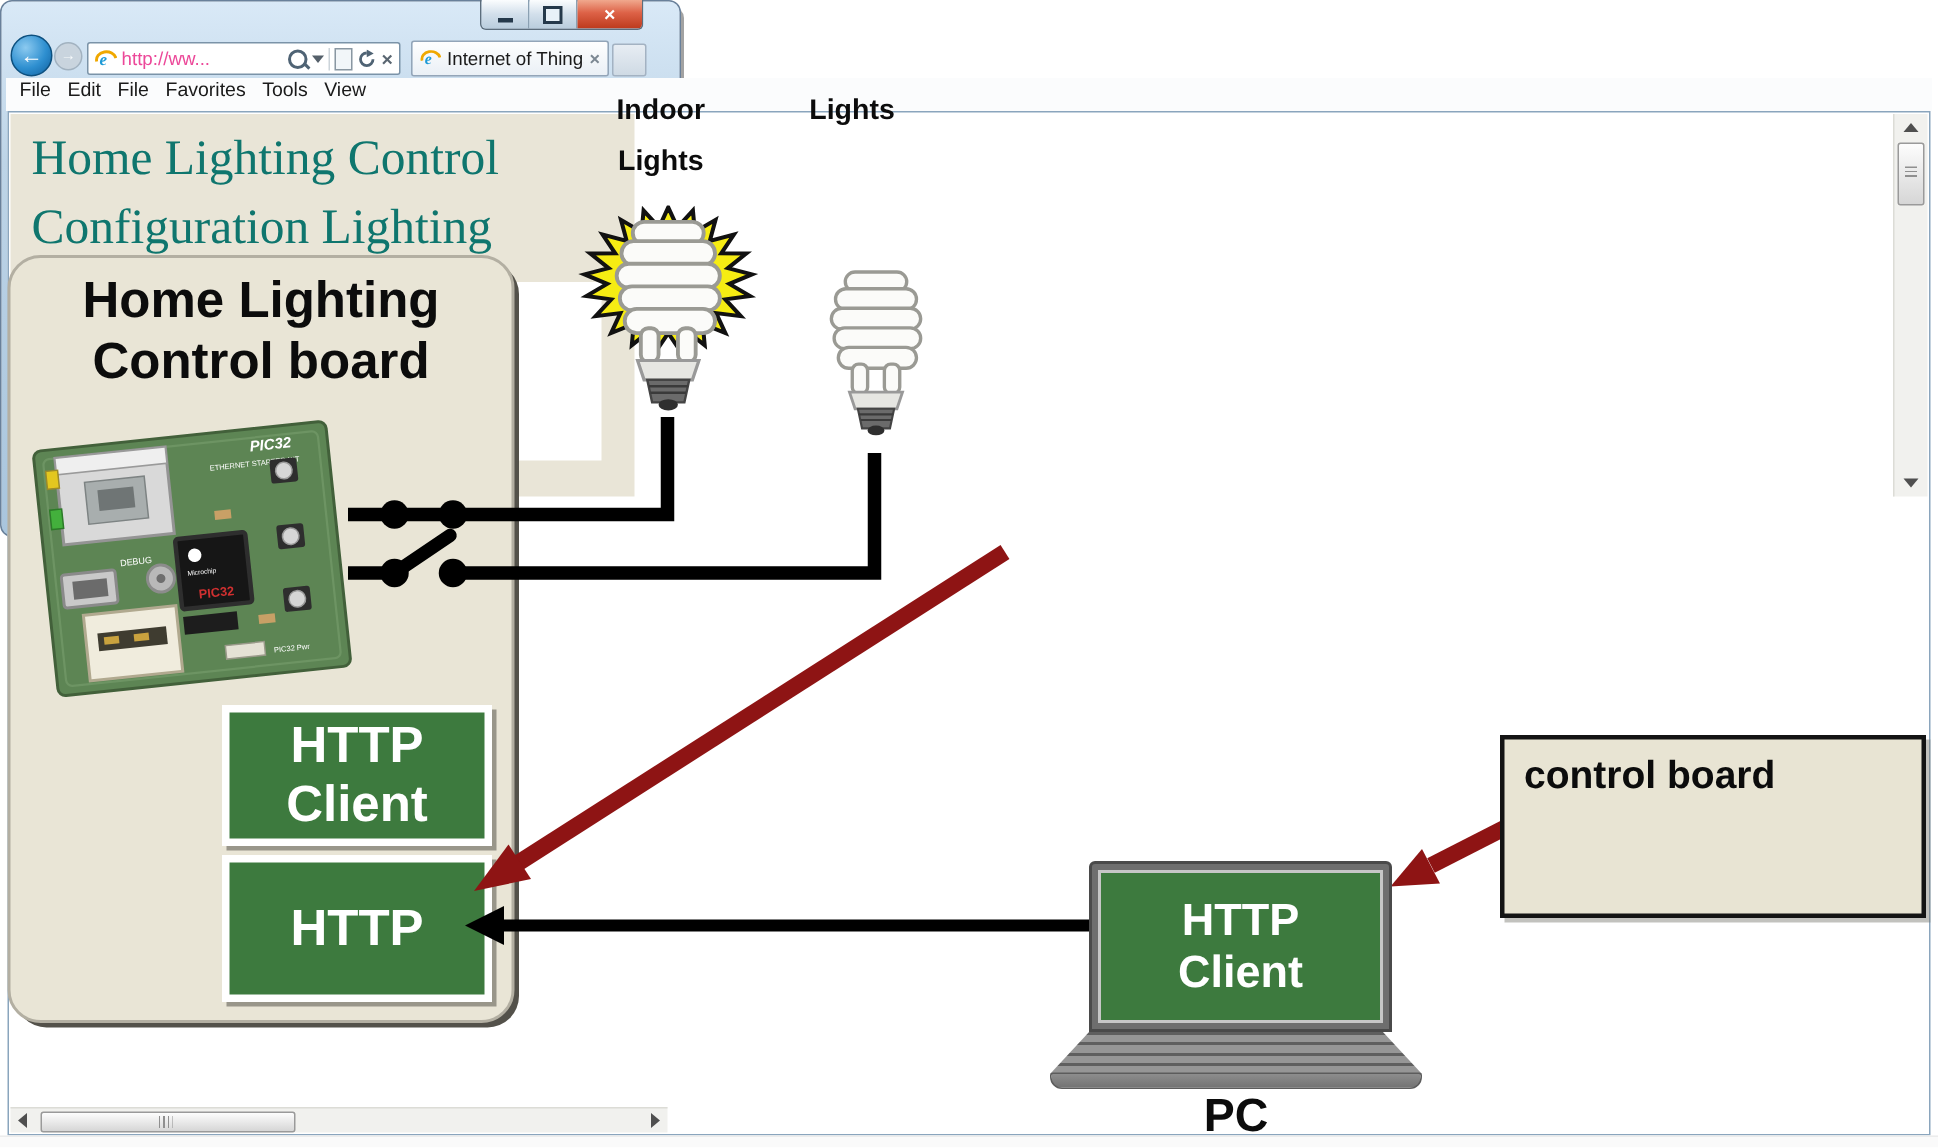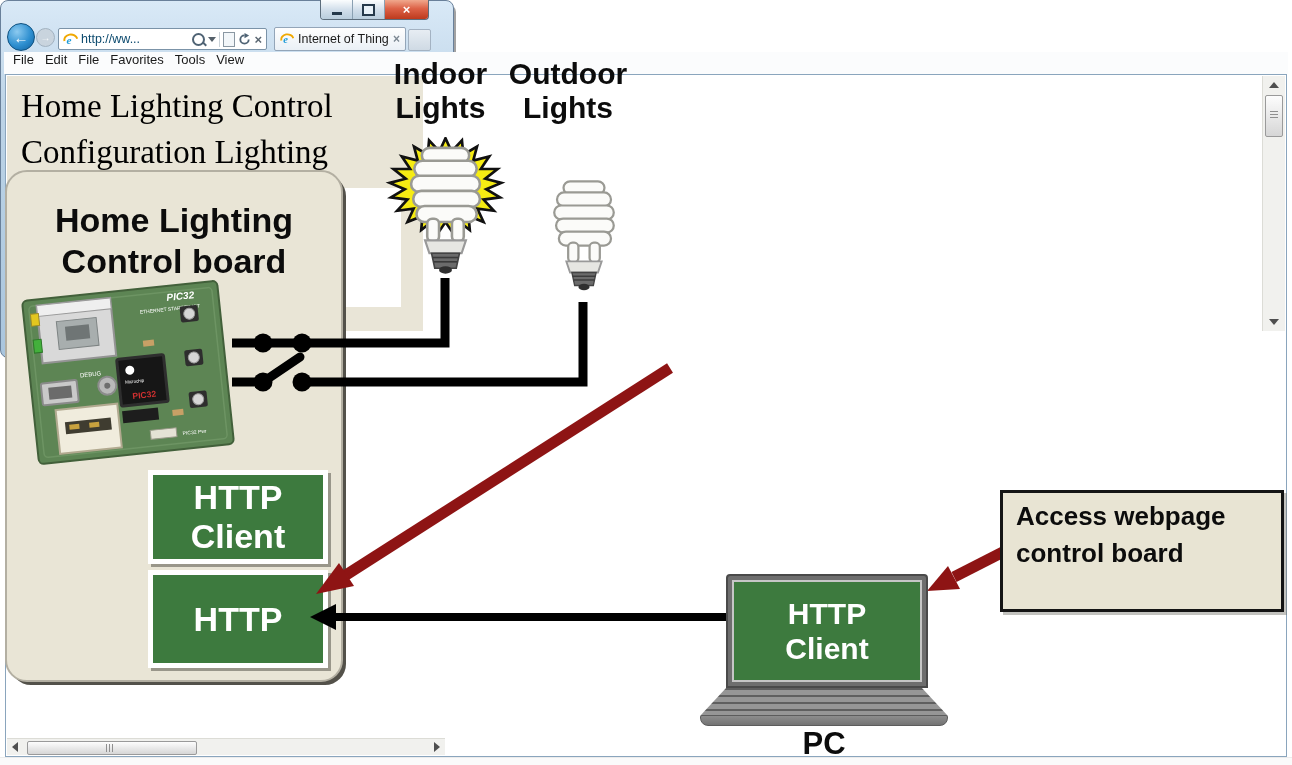--- a/index.html
+++ b/index.html
@@ -4,73 +4,73 @@
 <style>
   html,body{margin:0;padding:0;background:#fff;}
   #stage{position:relative;width:1292px;height:765px;overflow:hidden;background:#fff;
          font-family:"Liberation Sans",sans-serif;}
   .abs{position:absolute;}
 
   
   #panel{left:5px;top:170px;width:334px;height:508px;background:#e9e5d6;
          border:2px solid #b3afa2;border-radius:22px;z-index:1;
          box-shadow:4px 4px 0 -1px #53514a;}
-  .panel-title{margin-top:28px;font-size:34px;line-height:41px;font-weight:bold;color:#0c0c0c;text-align:center;}
+  .panel-title{margin-top:8px;font-size:34px;line-height:41px;font-weight:bold;color:#0c0c0c;text-align:center;}
 
   
   #board{left:26px;top:282px;width:212px;height:180px;transform:rotate(-6deg);z-index:2;}
 
   
   .greenbox{left:148px;width:170px;background:#3d7a3e;border:5px solid #fff;
             box-shadow:3px 3px 0 #99968a;z-index:2;display:flex;flex-direction:column;
             justify-content:center;align-items:center;}
   .greenbox .gl{color:#fff;font-weight:bold;font-size:34px;line-height:39px;}
   #http-client{top:470px;height:84px;}
   #http-server{top:570px;height:88px;}
 
   
-  .lightlbl{top:57px;z-index:2;font-size:30px;line-height:34px;font-weight:bold;color:#0c0c0c;text-align:center;}
+  .lightlbl{top:57px;z-index:2;font-size:19px;line-height:34px;font-weight:bold;color:#0c0c0c;text-align:center;}
 
   
   #browser{left:700px;top:12px;width:452px;height:356px;z-index:4;border-radius:8px;
            background:linear-gradient(#d9e9f7,#bdd4e7 30%,#a9c5dd);border:1px solid #69809a;
            box-shadow:3px 4px 0 -1px rgba(85,85,85,.55);}
   .winbtns{position:absolute;left:320px;top:0;height:19px;display:flex;border:1px solid #5c6d7c;
            border-top:none;border-radius:0 0 4px 4px;overflow:hidden;}
   .wbtn{width:31px;height:19px;background:linear-gradient(#fbfdfe,#d2dfeb 50%,#b9cddd);
         border-right:1px solid #8aa0b2;display:flex;align-items:center;justify-content:center;}
   .wbtn.close{width:43px;border-right:none;background:linear-gradient(#f0a88d,#dd6247 45%,#bd3a1d);
         color:#fff;font-weight:bold;font-size:13px;}
   .glyph-min{width:10px;height:3px;background:#25394b;margin-top:8px;}
   .glyph-restore{width:9px;height:8px;border:2px solid #25394b;background:#e8f1f8;}
   .navcirc{position:absolute;border-radius:50%;display:flex;align-items:center;justify-content:center;
            color:#fff;font-weight:bold;}
   #backbtn{left:7px;top:23px;width:26px;height:26px;font-size:15px;
            background:radial-gradient(circle at 35% 30%,#8ccaf0,#2e8fd0 55%,#105f9d);border:1px solid #0d507f;}
   #fwdbtn{left:36px;top:28px;width:17px;height:17px;font-size:10px;background:#c9d4de;border:1px solid #a2b2c0;color:#f7fafc;}
   #addressbar{position:absolute;left:58px;top:28px;width:209px;height:22px;background:#fff;
               border:1px solid #7b93a8;border-radius:2px;display:flex;align-items:center;padding:0 4px;gap:3px;box-sizing:border-box;}
-  #addressbar .url{flex:1;font-size:12.5px;color:#0c4a6e;white-space:nowrap;overflow:hidden;}
+  #addressbar .url{flex:1;font-size:12.5px;color:#ec4899;white-space:nowrap;overflow:hidden;}
   .mag{width:9px;height:9px;border:2px solid #4f6374;border-radius:50%;position:relative;flex:none;}
   .mag::after{content:"";position:absolute;left:8px;top:8px;width:5px;height:2px;background:#4f6374;transform:rotate(45deg);}
   .caret{width:0;height:0;border:4px solid transparent;border-top:5px solid #55606a;margin-top:4px;flex:none;}
   .vdiv{width:1px;height:15px;background:#ccd4da;flex:none;}
   .pageico{width:10px;height:13px;border:1px solid #8a97a2;background:#f2f6f9;flex:none;}
   .stopx{font-size:13px;font-weight:bold;color:#5a6671;line-height:1;flex:none;}
   #tab{position:absolute;left:274px;top:27px;width:132px;height:24px;background:linear-gradient(#fefefe,#eaf0f6);
        border:1px solid #93a5b8;border-radius:2px;display:flex;align-items:center;gap:4px;padding:0 5px;box-sizing:border-box;}
   #tab .ttl{flex:1;font-size:12.5px;color:#1a1a1a;white-space:nowrap;overflow:hidden;}
   #tab .tclose{color:#7c8893;font-size:12px;font-weight:bold;}
   #newtab{position:absolute;left:408px;top:29px;width:21px;height:20px;background:linear-gradient(#e7edf3,#cfdae4);
           border:1px solid #a3b2c2;border-radius:2px;}
   #menubar{position:absolute;left:4px;top:52px;right:4px;height:22px;background:#fbfcfd;
            display:flex;gap:11px;padding-left:9px;font-size:13px;color:#1a1a1a;}
   #contentframe{position:absolute;left:5px;top:74px;right:5px;bottom:8px;background:#fff;border:1px solid #8aa5bd;}
   #pagearea{position:absolute;left:1px;top:1px;width:416px;height:255px;background:#e9e5d7;overflow:hidden;}
-  .pghead{font-family:"Liberation Serif",serif;font-size:33px;line-height:46px;color:#000000;padding-left:14px;}
+  .pghead{font-family:"Liberation Serif",serif;font-size:33px;line-height:46px;color:#0f766e;padding-left:14px;}
   #whitepanel{margin:13px 22px 0 12px;background:#fff;padding:7px 10px;}
   .cfgline{font-family:"Liberation Serif",serif;font-size:25px;line-height:35px;color:#0e0e0e;white-space:nowrap;}
   
   #vscroll{position:absolute;right:1px;top:1px;width:22px;height:255px;background:#f1f1ee;border-left:1px solid #dcdcd6;}
   #hscroll{position:absolute;left:1px;bottom:1px;height:16px;width:438px;background:#f1f1ee;border-top:1px solid #dcdcd6;}
   .tri{width:0;height:0;position:absolute;}
   .tri.up{left:6px;top:6px;border:5px solid transparent;border-bottom:6px solid #4f4f4f;border-top:none;}
   .tri.dn{left:6px;bottom:6px;border:5px solid transparent;border-top:6px solid #4f4f4f;border-bottom:none;}
   .tri.lf{left:5px;top:3px;border:5px solid transparent;border-right:6px solid #4f4f4f;border-left:none;}
   .tri.rt{right:5px;top:3px;border:5px solid transparent;border-left:6px solid #4f4f4f;border-right:none;}
@@ -178,21 +178,20 @@
   </div>
   <div id="http-server" class="abs greenbox">
     <span class="gl">HTTP</span>
   </div>
 
   <div class="abs lightlbl" style="left:368px;width:145px;">
     <div>Indoor</div>
     <div>Lights</div>
   </div>
   <div class="abs lightlbl" style="left:494px;width:148px;">
-    <div>Outdoor</div>
     <div>Lights</div>
   </div>
 
   <svg class="abs" style="left:381px;top:137px;z-index:2;" width="129" height="140" viewBox="-10 0 120 130">
     <polygon fill="#f6ec13" stroke="#111" stroke-width="2.5" points="50.0,1.0 55.7,13.4 65.3,3.0 66.5,16.3 79.3,8.8 75.8,21.8 90.7,17.9 82.9,29.5 98.4,29.6 87.0,38.7 101.9,42.6 87.9,48.5 100.7,56.0 85.4,58.1 95.0,68.5 79.7,66.6 85.4,79.0 71.4,73.3 72.6,86.5 61.2,77.5 57.8,90.5 50.0,79.0 42.2,90.5 38.8,77.5 27.4,86.5 28.6,73.3 14.6,79.0 20.3,66.6 5.0,68.5 14.6,58.1 -0.7,56.0 12.1,48.5 -1.9,42.6 13.0,38.7 1.6,29.6 17.1,29.5 9.3,17.9 24.2,21.8 20.7,8.8 33.5,16.3 34.7,3.0 44.3,13.4"></polygon>
     <g stroke="#9a9a94" stroke-width="2.4" fill="#fbfbf9">
       <rect x="28" y="10" width="44" height="14" rx="7"></rect>
       <rect x="21" y="22" width="58" height="15" rx="7.5"></rect>
       <rect x="18" y="36" width="64" height="15" rx="7.5"></rect>
       <rect x="20" y="50" width="62" height="15" rx="7.5"></rect>
@@ -325,21 +324,20 @@
         <span class="tri lf"></span>
         <div id="hthumb">
             <div class="grip"></div>
           </div>
         <span class="tri rt"></span>
       </div>
     </div>
   </div>
 
   <div id="callout" class="abs">
-    <div>Access webpage</div>
     <div>control board</div>
   </div>
 
   <div id="laptop" class="abs">
     <div class="lt-screen">
       <div class="lt-bezel">
         <div class="lt-display">
           <span>HTTP</span>
           <span>Client</span>
         </div>

